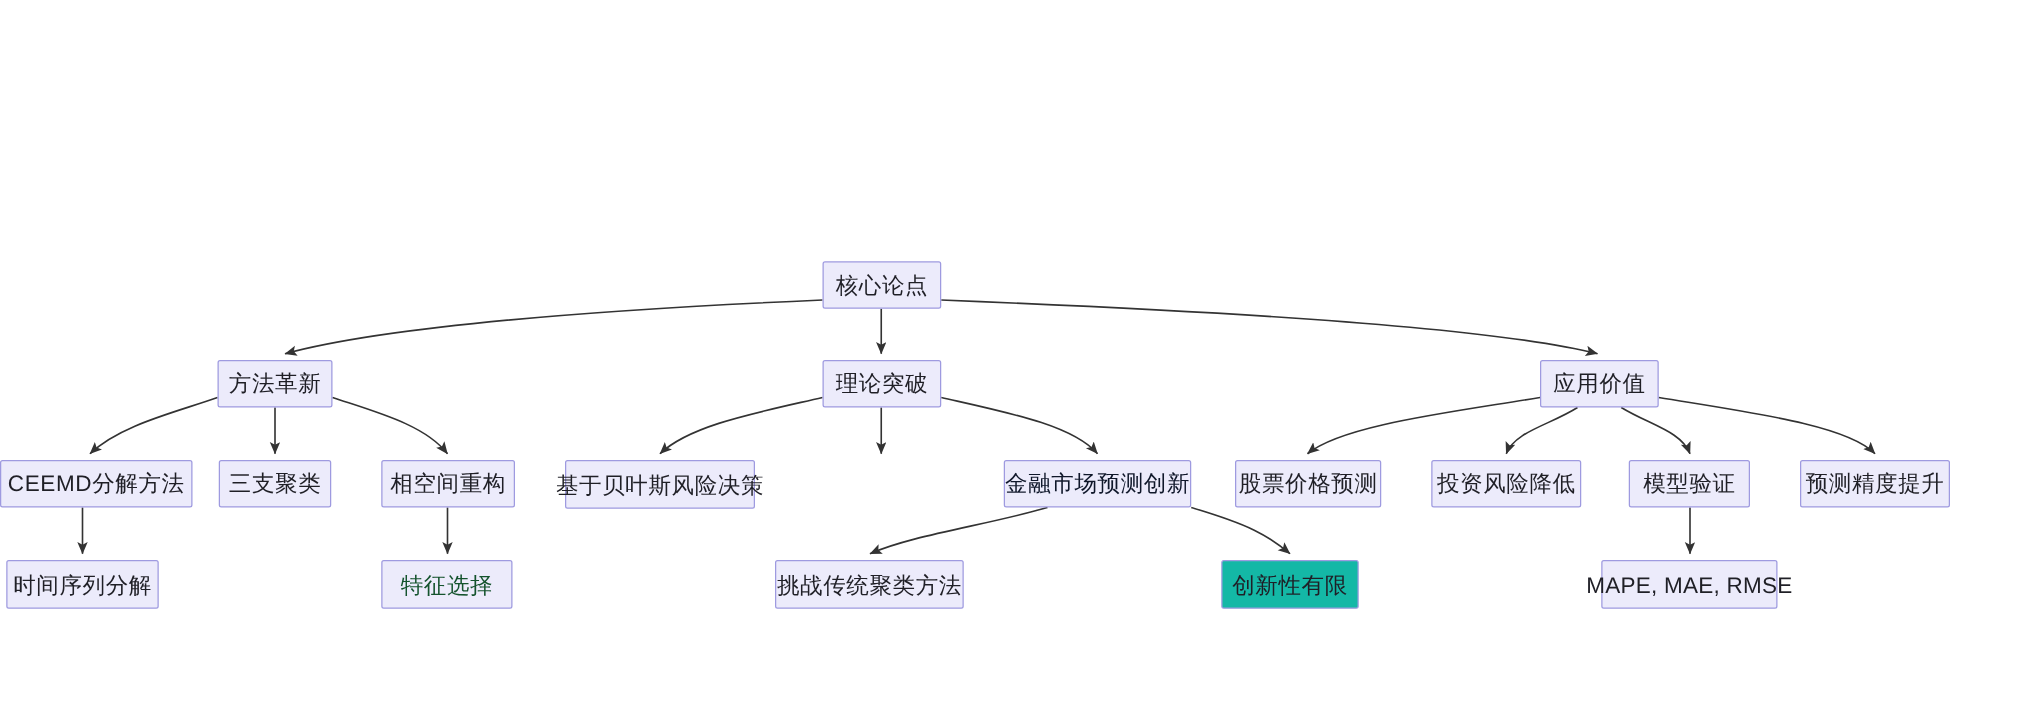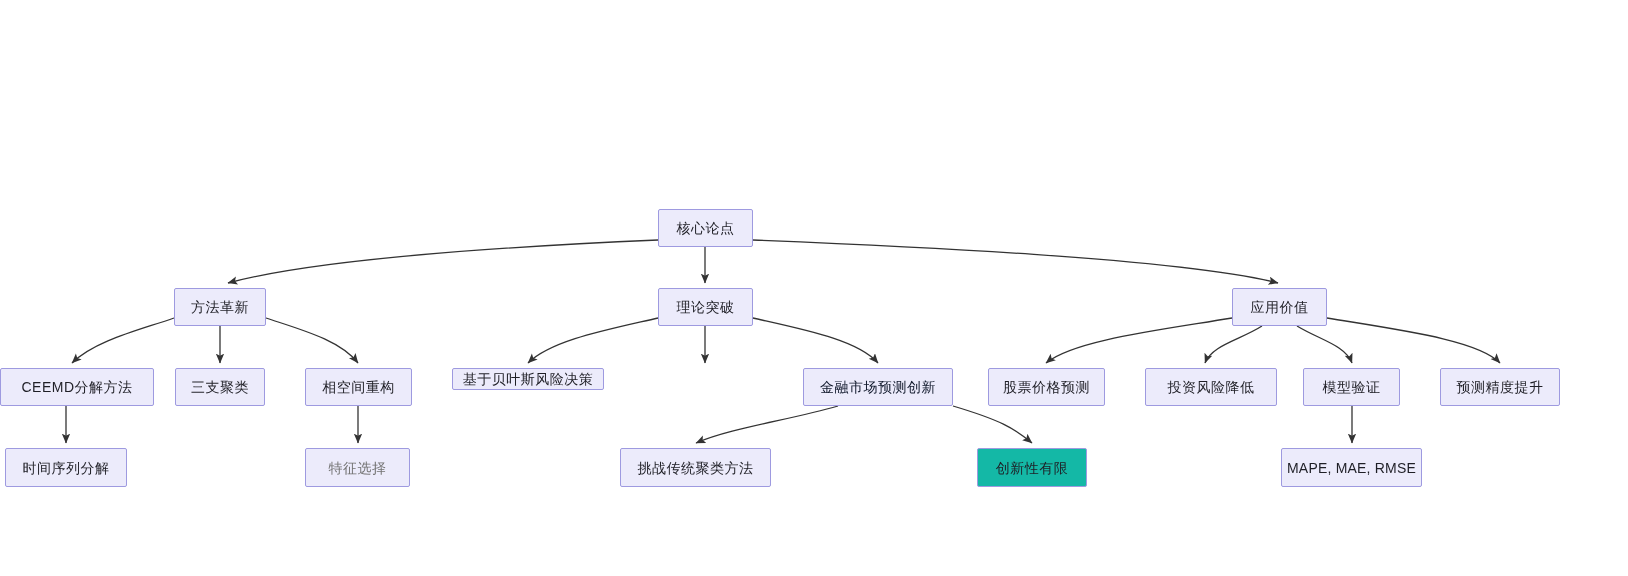--- a/index.html
+++ b/index.html
@@ -40,21 +40,21 @@
   .flow-node {
     position: absolute;
     box-sizing: border-box;
     background: #ecebfb;
     border: 1px solid #9e9ae0;
     border-radius: 2px;
     display: flex;
     align-items: center;
     justify-content: center;
     color: #1f1f26;
-    font-size: 14px;
+    font-size: 18px;
     line-height: 1;
     white-space: nowrap;
     letter-spacing: 0.5px;
   }
   .flow-node .node-label {
     display: block;
     padding: 0 4px;
   }
   .flow-node.latin {
     letter-spacing: 0.2px;
@@ -108,42 +108,42 @@
       </div>
       <div class="flow-node" style="left: 0px; top: 368px; width: 154px; height: 38px; background: rgb(236, 235, 251); border-color: rgb(158, 154, 224); color: rgb(31, 31, 38);">
         <span class="node-label">CEEMD分解方法</span>
       </div>
       <div class="flow-node" style="left: 175px; top: 368px; width: 90px; height: 38px; background: rgb(236, 235, 251); border-color: rgb(158, 154, 224); color: rgb(31, 31, 38);">
         <span class="node-label">三支聚类</span>
       </div>
       <div class="flow-node" style="left: 305px; top: 368px; width: 107px; height: 38px; background: rgb(236, 235, 251); border-color: rgb(158, 154, 224); color: rgb(31, 31, 38);">
         <span class="node-label">相空间重构</span>
       </div>
-      <div class="flow-node" style="left: 452px; top: 368px; width: 152px; height: 22px; background: rgb(236, 235, 251); border-color: rgb(158, 154, 224); color: rgb(31, 31, 38);">
+      <div class="flow-node" style="left: 452px; top: 368px; width: 152px; height: 39px; background: rgb(236, 235, 251); border-color: rgb(158, 154, 224); color: rgb(31, 31, 38);">
         <span class="node-label">基于贝叶斯风险决策</span>
       </div>
       <div class="flow-node" style="left: 803px; top: 368px; width: 150px; height: 38px; background: rgb(236, 235, 251); border-color: rgb(158, 154, 224); color: #0f172a;">
         <span class="node-label">金融市场预测创新</span>
       </div>
       <div class="flow-node" style="left: 988px; top: 368px; width: 117px; height: 38px; background: rgb(236, 235, 251); border-color: rgb(158, 154, 224); color: rgb(31, 31, 38);">
         <span class="node-label">股票价格预测</span>
       </div>
-      <div class="flow-node" style="left: 1145px; top: 368px; width: 132px; height: 38px; background: rgb(236, 235, 251); border-color: rgb(158, 154, 224); color: rgb(31, 31, 38);">
+      <div class="flow-node" style="left: 1145px; top: 368px; width: 120px; height: 38px; background: rgb(236, 235, 251); border-color: rgb(158, 154, 224); color: rgb(31, 31, 38);">
         <span class="node-label">投资风险降低</span>
       </div>
       <div class="flow-node" style="left: 1303px; top: 368px; width: 97px; height: 38px; background: rgb(236, 235, 251); border-color: rgb(158, 154, 224); color: rgb(31, 31, 38);">
         <span class="node-label">模型验证</span>
       </div>
       <div class="flow-node" style="left: 1440px; top: 368px; width: 120px; height: 38px; background: rgb(236, 235, 251); border-color: rgb(158, 154, 224); color: rgb(31, 31, 38);">
         <span class="node-label">预测精度提升</span>
       </div>
       <div class="flow-node" style="left: 5px; top: 448px; width: 122px; height: 39px; background: rgb(236, 235, 251); border-color: rgb(158, 154, 224); color: rgb(31, 31, 38);">
         <span class="node-label">时间序列分解</span>
       </div>
-      <div class="flow-node" style="left: 305px; top: 448px; width: 105px; height: 39px; background: rgb(236, 235, 251); border-color: rgb(158, 154, 224); color: #737373;">
+      <div class="flow-node" style="left: 305px; top: 448px; width: 105px; height: 39px; background: rgb(236, 235, 251); border-color: rgb(158, 154, 224); color: #14532d;">
         <span class="node-label">特征选择</span>
       </div>
       <div class="flow-node" style="left: 620px; top: 448px; width: 151px; height: 39px; background: rgb(236, 235, 251); border-color: rgb(158, 154, 224); color: rgb(31, 31, 38);">
         <span class="node-label">挑战传统聚类方法</span>
       </div>
       <div class="flow-node" style="left: 977px; top: 448px; width: 110px; height: 39px; background: #14b8a6; border-color: rgb(158, 154, 224); color: rgb(31, 31, 38);">
         <span class="node-label">创新性有限</span>
       </div>
       <div class="flow-node latin" style="left: 1281px; top: 448px; width: 141px; height: 39px; background: rgb(236, 235, 251); border-color: rgb(158, 154, 224); color: rgb(31, 31, 38);">
         <span class="node-label">MAPE, MAE, RMSE</span>

